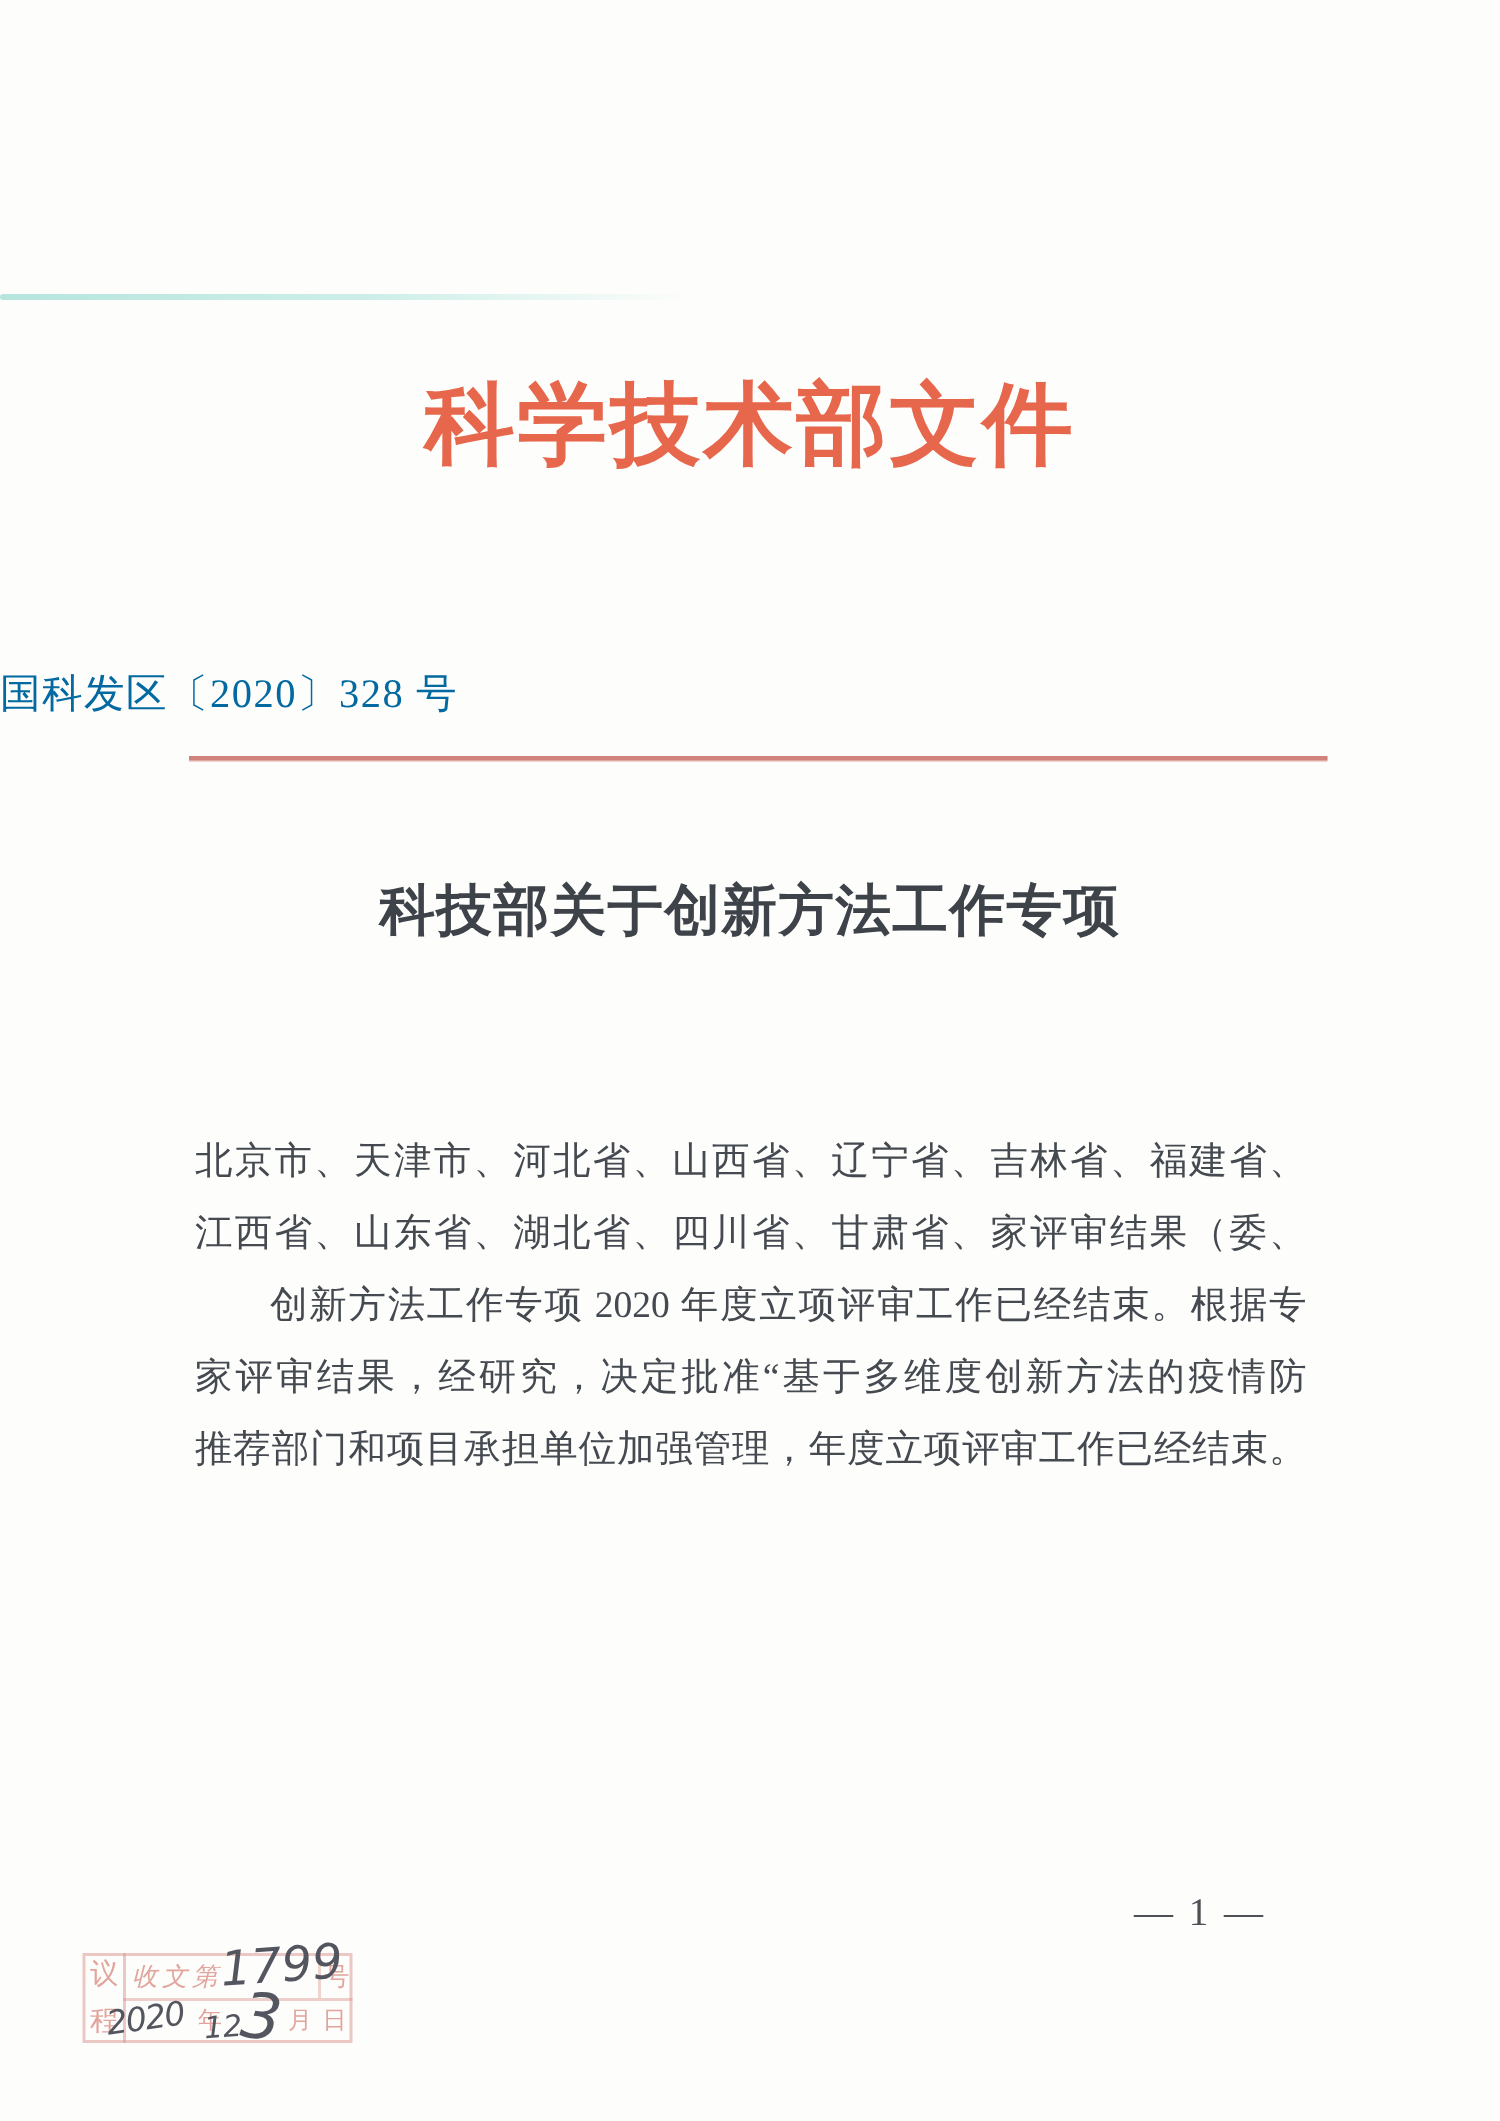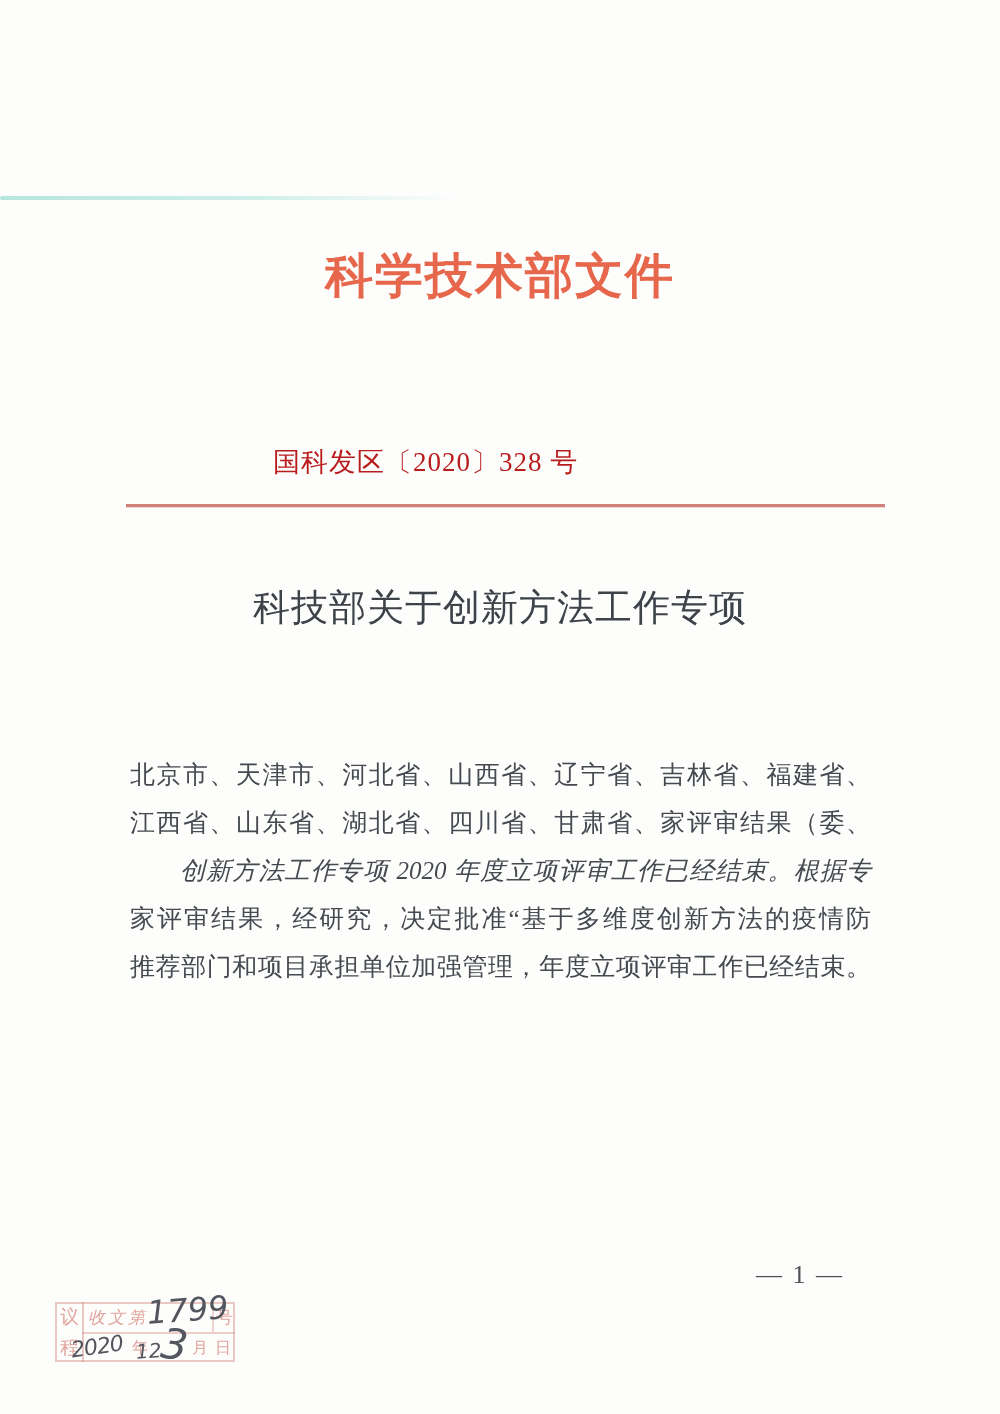--- a/index.html
+++ b/index.html
@@ -17,54 +17,54 @@
     background:linear-gradient(to right,
       rgba(178,228,220,0.95) 0%,
       rgba(198,236,229,0.85) 55%,
       rgba(235,248,245,0.0) 100%);
     border-radius:2px;
   }
   
   .agency-title {
     position:absolute; top:250px; left:0; width:1000px;
     text-align:center;
-    font-size:48px; font-weight:bold; line-height:1.1;
+    font-size:60px; font-weight:bold; line-height:1.1;
     letter-spacing:2px;
     color:#e7674c;
   }
   .doc-number {
     position:absolute; top:444px; left:0; width:851px;
-    text-align:center;
-    font-size:27px; color:#b91c1c;
+    text-align:left;
+    font-size:27px; color:#0369a1;
     letter-spacing:1px;
   }
   .red-rule {
     position:absolute; top:504px; left:126px; width:759px; height:3px;
     background:#d0837b;
     box-shadow:0 1px 0 rgba(208,131,123,0.35);
   }
   .notice-title {
     position:absolute; top:574px; left:0; width:1000px;
     text-align:center;
-    font-size:37px; font-weight:normal; line-height:68px;
+    font-size:37px; font-weight:bold; line-height:68px;
     color:#3e434a;
     letter-spacing:1px;
   }
   .body-block {
     position:absolute; top:751px; left:130px; width:741px;
     font-size:25px; line-height:48px; color:#454a51;
   }
   .body-line {
     height:48px; white-space:nowrap;
   }
   .body-line.fill {
     text-align:justify;
     text-align-last:justify;
   }
-  .body-line.indent { text-indent:2em;font-style:italic; }
+  .body-line.indent { text-indent:2em; }
   .page-number {
     position:absolute; top:1260px; left:700px; width:200px;
     text-align:center;
     font-size:26px; color:#4d5156; letter-spacing:2px;
   }
   
   .stamp {
     position:absolute; top:1302px; left:55px; width:180px; height:60px;
     color:rgba(216,140,130,0.78);
     font-size:17px;

